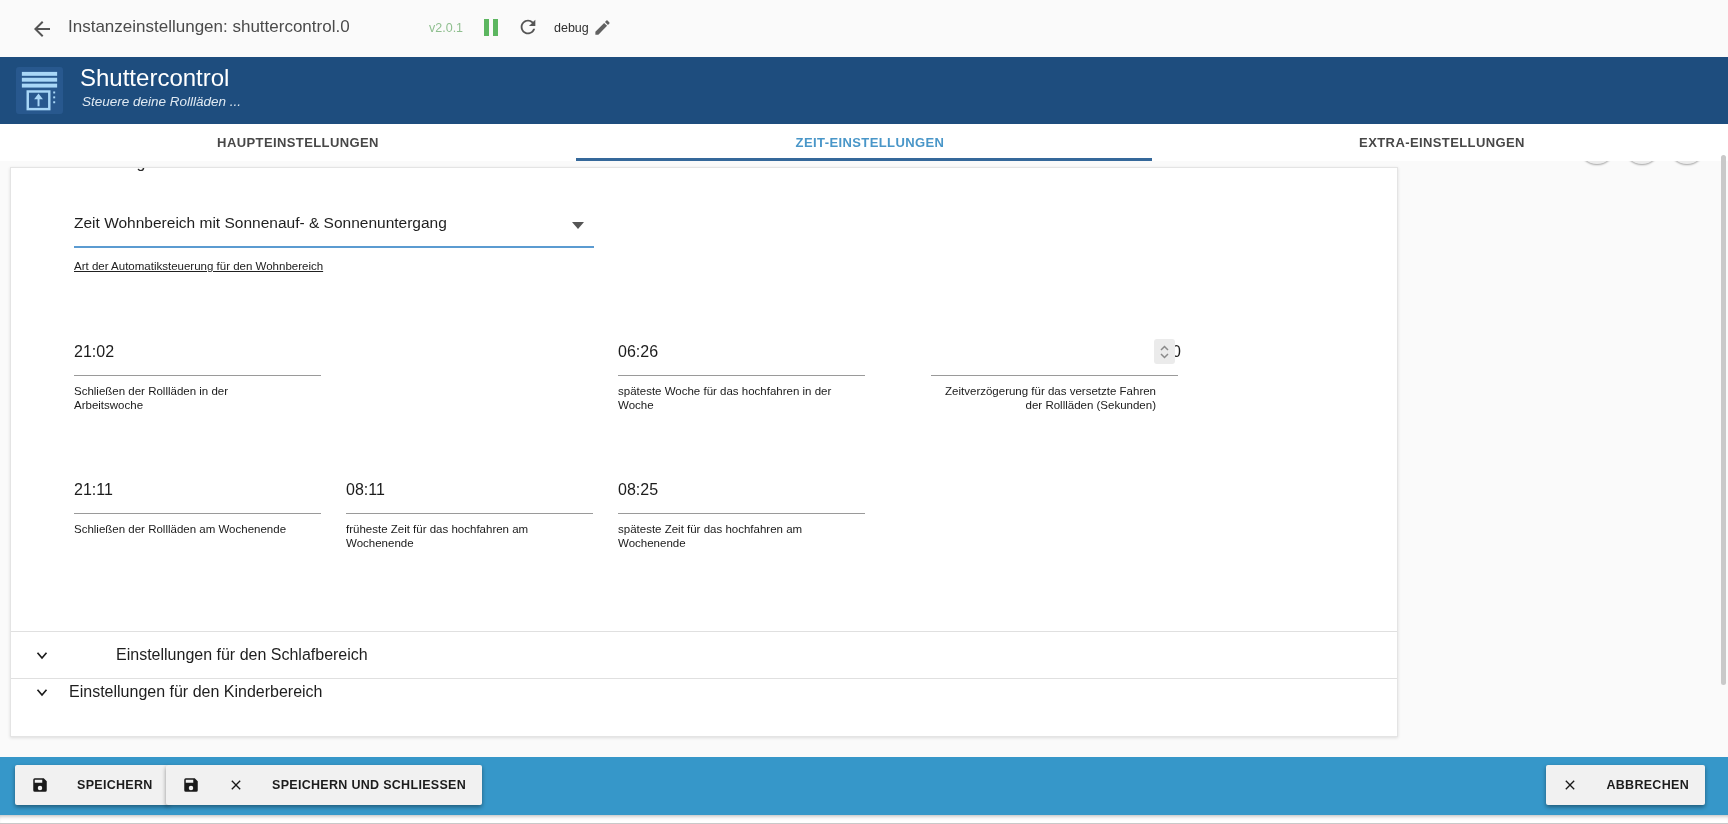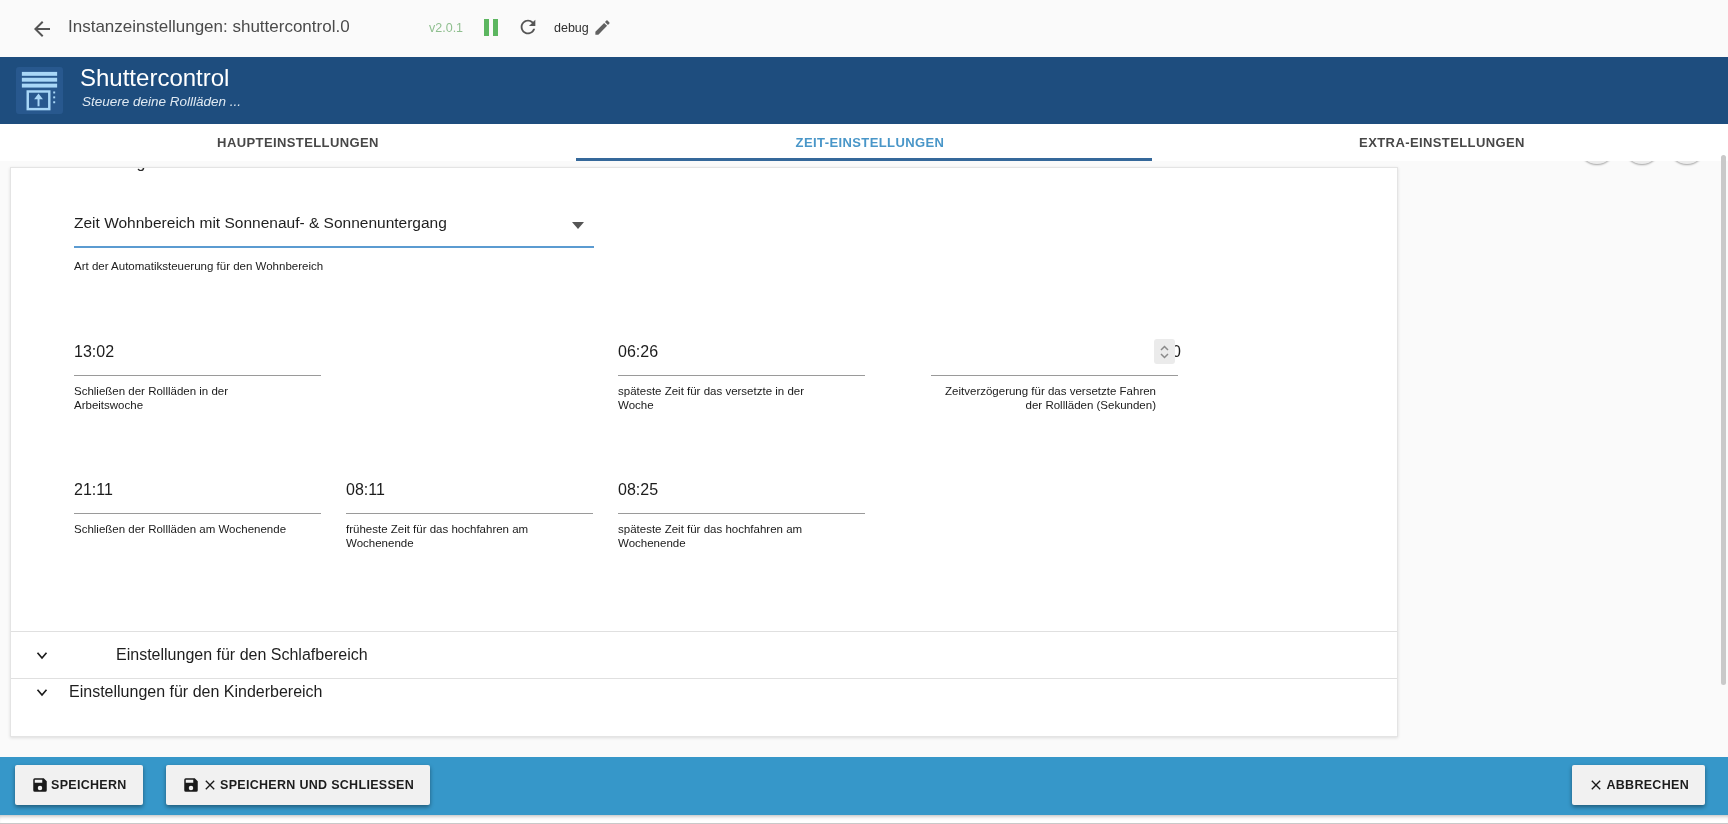--- a/index.html
+++ b/index.html
@@ -41,21 +41,21 @@
   .card { position:absolute; left:10px; top:167px; width:1388px; height:570px; background:#ffffff;
           border:1px solid #e4e4e4; box-shadow:0 1px 3px rgba(0,0,0,.12); overflow:hidden; }
   .clipped-heading { position:absolute; left:56px; top:-14px; font-size:16px; color:#2a2a2a; }
 
   .select-group { position:absolute; left:63px; top:38px; width:520px; cursor:pointer; }
   .select-value { font-size:15.5px; color:#1f1f1f; padding:8px 0 14px 0; }
   .select-line { border-bottom:2px solid #5b9bd1; }
   .select-caret { position:absolute; right:10px; top:16px; width:0; height:0;
                   border-left:6px solid transparent; border-right:6px solid transparent;
                   border-top:7px solid #555; }
-  .select-helper { position:absolute; left:63px; top:92px; font-size:11.5px; color:#212121; }
+  .select-helper { position:absolute; left:63px; top:92px; font-size:11.5px; color:#212121;text-decoration:underline; }
 
   .field { position:absolute; width:250px; }
   .row1 { top:175px; } .row2 { top:313px; }
   .c1 { left:63px; } .c2 { left:335px; } .c3 { left:607px; } .c4 { left:920px;text-align:right; }
   .field-value { font-size:16px; color:#1c1c1c; height:20px; }
   .field-line { margin-top:12px; width:247px; border-bottom:1px solid #9a9a9a; }
   .field-label { margin-top:8px; width:215px; font-size:11.5px; line-height:1.25; color:#1a1a1a; }
   .c4 .field-label { width:225px; }
   .stepper { position:absolute; left:223px; top:-4px; width:21px; height:25px; background:#ebebeb;
              border-radius:3px; display:flex; flex-direction:column; align-items:center;
@@ -69,21 +69,21 @@
   .section-chevron { margin-left:22px; width:18px; height:18px; }
   .section-label { margin-left:18px; font-size:16px; color:#1e1e1e; }
 
   
   .scroll-thumb { position:absolute; left:1721px; top:155px; width:5px; height:530px;
                   background:#c9c9c9; border-radius:3px; cursor:pointer; }
 
   
   .footer { position:absolute; left:0; top:757px; width:1728px; height:58px; background:#3697c9; }
   .fbtn { position:absolute; top:8px; height:40px; background:#f1f1f1; border:none; border-radius:2px;
-          display:flex; align-items:center; gap:2px; padding:12px 16px; font-family:inherit;
+          display:flex; align-items:center; gap:28px; padding:12px 16px; font-family:inherit;
           font-size:12.5px; font-weight:bold; color:#1c1c1c; letter-spacing:.3px;
           box-shadow:0 2px 4px rgba(0,0,0,.4); cursor:pointer; }
   .fbtn-save { left:15px; } .fbtn-saveclose { left:166px; } .fbtn-cancel { right:23px; }
   .bottom-strip { position:absolute; left:0; top:815px; width:1728px; height:9px; background:#ffffff;
                   box-shadow:inset 0 4px 4px -3px rgba(0,0,0,.3); border-bottom:1px solid #c9c9c9; }
 </style>
 </head>
 <body>
 
 <div class="stage">
@@ -157,28 +157,28 @@
     <div class="clipped-heading">Einstellungen für den Wohnbereich</div>
 
     <div class="select-group">
       <div class="select-value">Zeit Wohnbereich mit Sonnenauf- &amp; Sonnenuntergang</div>
       <div class="select-caret"></div>
       <div class="select-line"></div>
     </div>
     <div class="select-helper">Art der Automatiksteuerung für den Wohnbereich</div>
 
     <div class="field row1 c1">
-      <div class="field-value">13:02</div>
+      <div class="field-value">21:02</div>
       <div class="field-line"></div>
       <div class="field-label">Schließen der Rollläden in der Arbeitswoche</div>
     </div>
     <div class="field row1 c3">
       <div class="field-value">06:26</div>
       <div class="field-line"></div>
-      <div class="field-label">späteste Zeit für das versetzte in der Woche</div>
+      <div class="field-label">späteste Woche für das hochfahren in der Woche</div>
     </div>
     <div class="field row1 c4">
       <div class="field-value">10</div>
       <div class="stepper">
         <svg width="9" height="6" viewBox="0 0 9 6">
           <polyline points="1,5 4.5,1.5 8,5" fill="none" stroke="#8a8a8a" stroke-width="1.5"></polyline>
         </svg>
         <svg width="9" height="6" viewBox="0 0 9 6">
           <polyline points="1,1 4.5,4.5 8,1" fill="none" stroke="#8a8a8a" stroke-width="1.5"></polyline>
         </svg>

